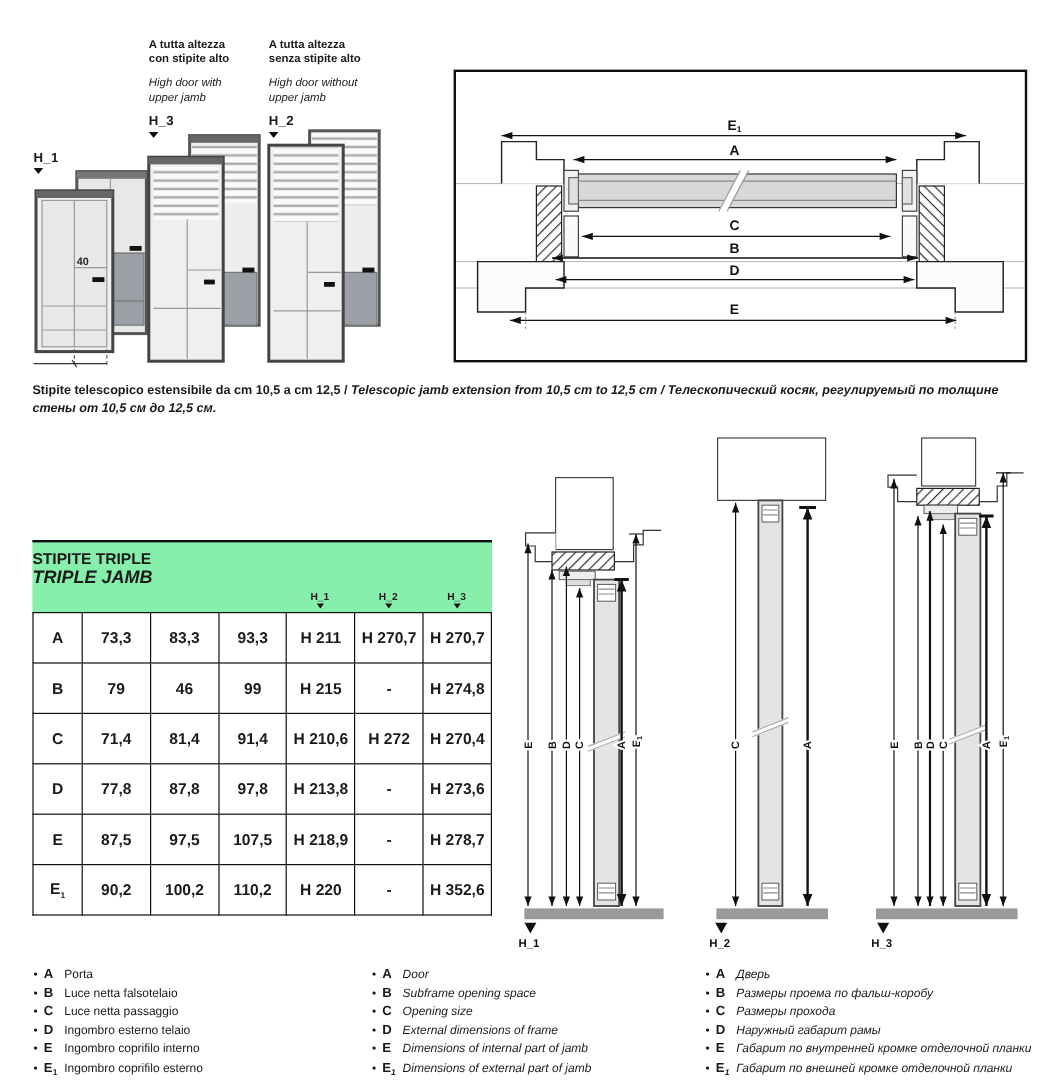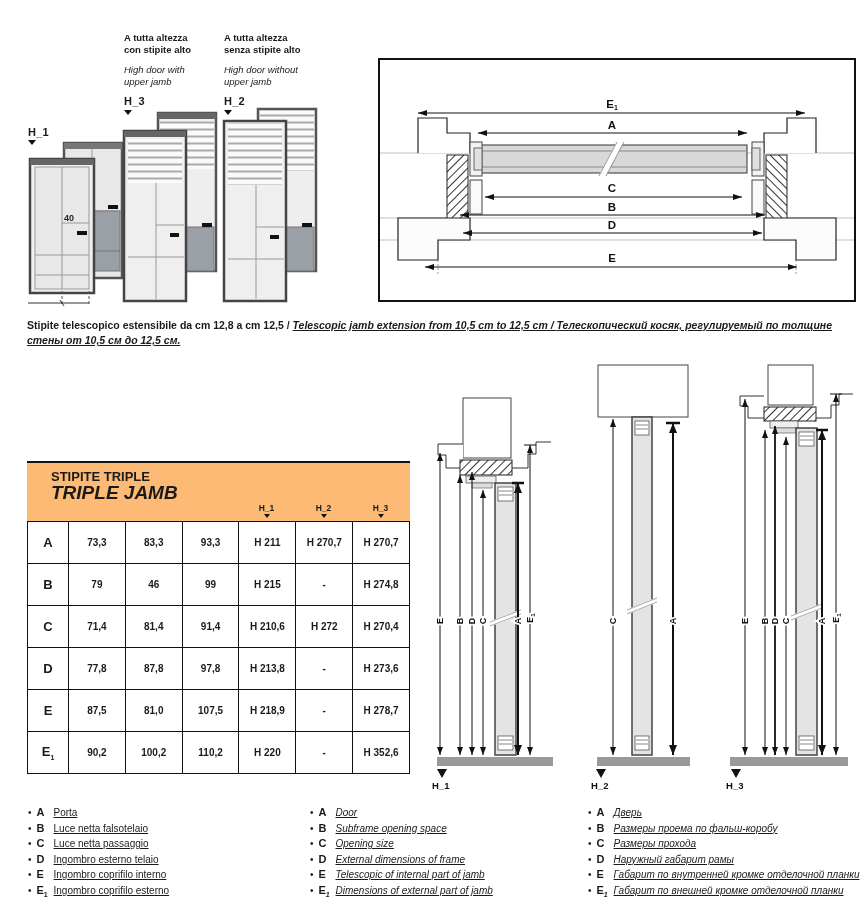--- a/index.html
+++ b/index.html
@@ -17,48 +17,48 @@
   .anno .en, .anno .ru { font-style:italic; }
   .ref-label { font-size:11px; font-weight:700; letter-spacing:.2px; }
   .tri-down { width:0; height:0; border-left:4px solid transparent; border-right:4px solid transparent;
               border-top:5px solid #111; margin-top:2px; }
 
   
   .xsec-box { border:2px solid #111; background:#fff; }
 
   
   .caption { font-size:10.5px; line-height:15px; font-weight:700; }
-  .caption i { font-style:italic;text-decoration:underline; }
+  .caption i { font-style:italic; }
 
   
   .tbl-wrap { width:383px; }
-  .tbl-band { position:relative; height:60px; background:#fdba74; border-top:2px solid #111; padding:6px 0 0 24px;margin-top:11px; }
+  .tbl-band { position:relative; height:60px; background:#86efac; border-top:2px solid #111; padding:6px 0 0 0; }
   .tbl-band .t1 { font-size:13px; font-weight:700; line-height:16px; }
-  .tbl-band .t2, .tbl-band .t3 { font-size:19px; font-weight:700; font-style:italic; line-height:16px; }
+  .tbl-band .t2, .tbl-band .t3 { font-size:15px; font-weight:700; font-style:italic; line-height:16px; }
   .band-ref { position:absolute; bottom:3px; text-align:center; font-size:8.5px; font-weight:700; }
   .band-ref .tri-down { margin:1px auto 0; border-left-width:3.5px; border-right-width:3.5px; border-top-width:4.5px; }
   table.dims { border-collapse:collapse; width:383px; table-layout:fixed; }
   table.dims td { border:1.6px solid #111; height:42px; text-align:center; vertical-align:middle;
-                  font-size:10px; font-weight:700; white-space:nowrap; }
+                  font-size:13px; font-weight:700; white-space:nowrap; }
   table.dims td.rl { font-size:13px; }
   table.dims col.c0 { width:41px; }
   sub { font-size:7px; }
 
   
   .dimlab { font:bold 9px "Liberation Sans","DejaVu Sans",sans-serif; fill:#111;
             paint-order:stroke; stroke:#fff; stroke-width:3.5px; }
   .biglab { font:bold 11.5px "Liberation Sans","DejaVu Sans",sans-serif; fill:#111; }
   .seclab { font:bold 9.5px "Liberation Sans","DejaVu Sans",sans-serif; fill:#111; }
   .num40  { font:bold 9px "Liberation Sans","DejaVu Sans",sans-serif; fill:#222; }
 
   .legend-col { width:275px; }
   .legend-row { display:flex; align-items:baseline; margin-bottom:3.6px; }
   .legend-row::before { content:"•"; font-size:10px; margin-right:5px; }
   .lg-letter { font-size:11px; font-weight:700; width:17px; flex:0 0 17px; }
-  .lg-text { font-size:10px;text-decoration:underline; }
+  .lg-text { font-size:10px; }
   .legend-en .lg-text, .legend-ru .lg-text,
   .legend-en .lg-letter sub, .legend-ru .lg-letter sub { font-style:italic; }
   .legend-en .lg-text, .legend-ru .lg-text { font-style:italic; }
 </style>
 </head>
 <body>
 
 <div class="page">
 
   <div class="abs" style="left:28px; top:126px;">
@@ -221,21 +221,21 @@
         <text class="biglab" x="232" y="69" text-anchor="middle">A</text>
         <text class="biglab" x="232" y="132" text-anchor="middle">C</text>
         <text class="biglab" x="232" y="151" text-anchor="middle">B</text>
         <text class="biglab" x="232" y="169" text-anchor="middle">D</text>
         <text class="biglab" x="232" y="202" text-anchor="middle">E</text>
       </g>
     </svg>
   </div>
 
   <p class="caption abs" style="left:27px; top:318px; width:830px;">
-    <span>Stipite telescopico estensibile da cm 12,8 a cm 12,5 / </span><i>Telescopic jamb extension from 10,5 cm to 12,5 cm / </i><i>Телескопический косяк, регулируемый по толщине стены от 10,5 см до 12,5 см.</i>
+    <span>Stipite telescopico estensibile da cm 10,5 a cm 12,5 / </span><i>Telescopic jamb extension from 10,5 cm to 12,5 cm / </i><i>Телескопический косяк, регулируемый по толщине стены от 10,5 см до 12,5 см.</i>
   </p>
 
   <div class="tbl-wrap abs" style="left:27px; top:450px;">
     <div class="tbl-band">
       <div class="t1">STIPITE TRIPLE</div>
       <div class="t2">TRIPLE JAMB</div>
       <div class="band-ref" style="left:211px; width:57px;">
         <span>H_1</span><div class="tri-down"></div>
       </div>
       <div class="band-ref" style="left:268px; width:57px;">
@@ -288,21 +288,21 @@
         <td>77,8</td>
         <td>87,8</td>
         <td>97,8</td>
         <td>H 213,8</td>
         <td>-</td>
         <td>H 273,6</td>
       </tr>
       <tr>
         <td class="rl">E</td>
         <td>87,5</td>
-        <td>81,0</td>
+        <td>97,5</td>
         <td>107,5</td>
         <td>H 218,9</td>
         <td>-</td>
         <td>H 278,7</td>
       </tr>
       <tr>
         <td class="rl"><span>E</span><sub>1</sub></td>
         <td>90,2</td>
         <td>100,2</td>
         <td>110,2</td>
@@ -515,21 +515,21 @@
     <div class="legend-row">
         <span class="lg-letter">C</span>
         <span class="lg-text">Opening size</span>
       </div>
     <div class="legend-row">
         <span class="lg-letter">D</span>
         <span class="lg-text">External dimensions of frame</span>
       </div>
     <div class="legend-row">
         <span class="lg-letter">E</span>
-        <span class="lg-text">Telescopic of internal part of jamb</span>
+        <span class="lg-text">Dimensions of internal part of jamb</span>
       </div>
     <div class="legend-row">
         <span class="lg-letter"><span>E</span><sub>1</sub></span>
         <span class="lg-text">Dimensions of external part of jamb</span>
       </div>
   </div>
 
   <div class="legend-col legend-ru abs" style="left:588px; top:806px;">
     <div class="legend-row">
         <span class="lg-letter">A</span>

